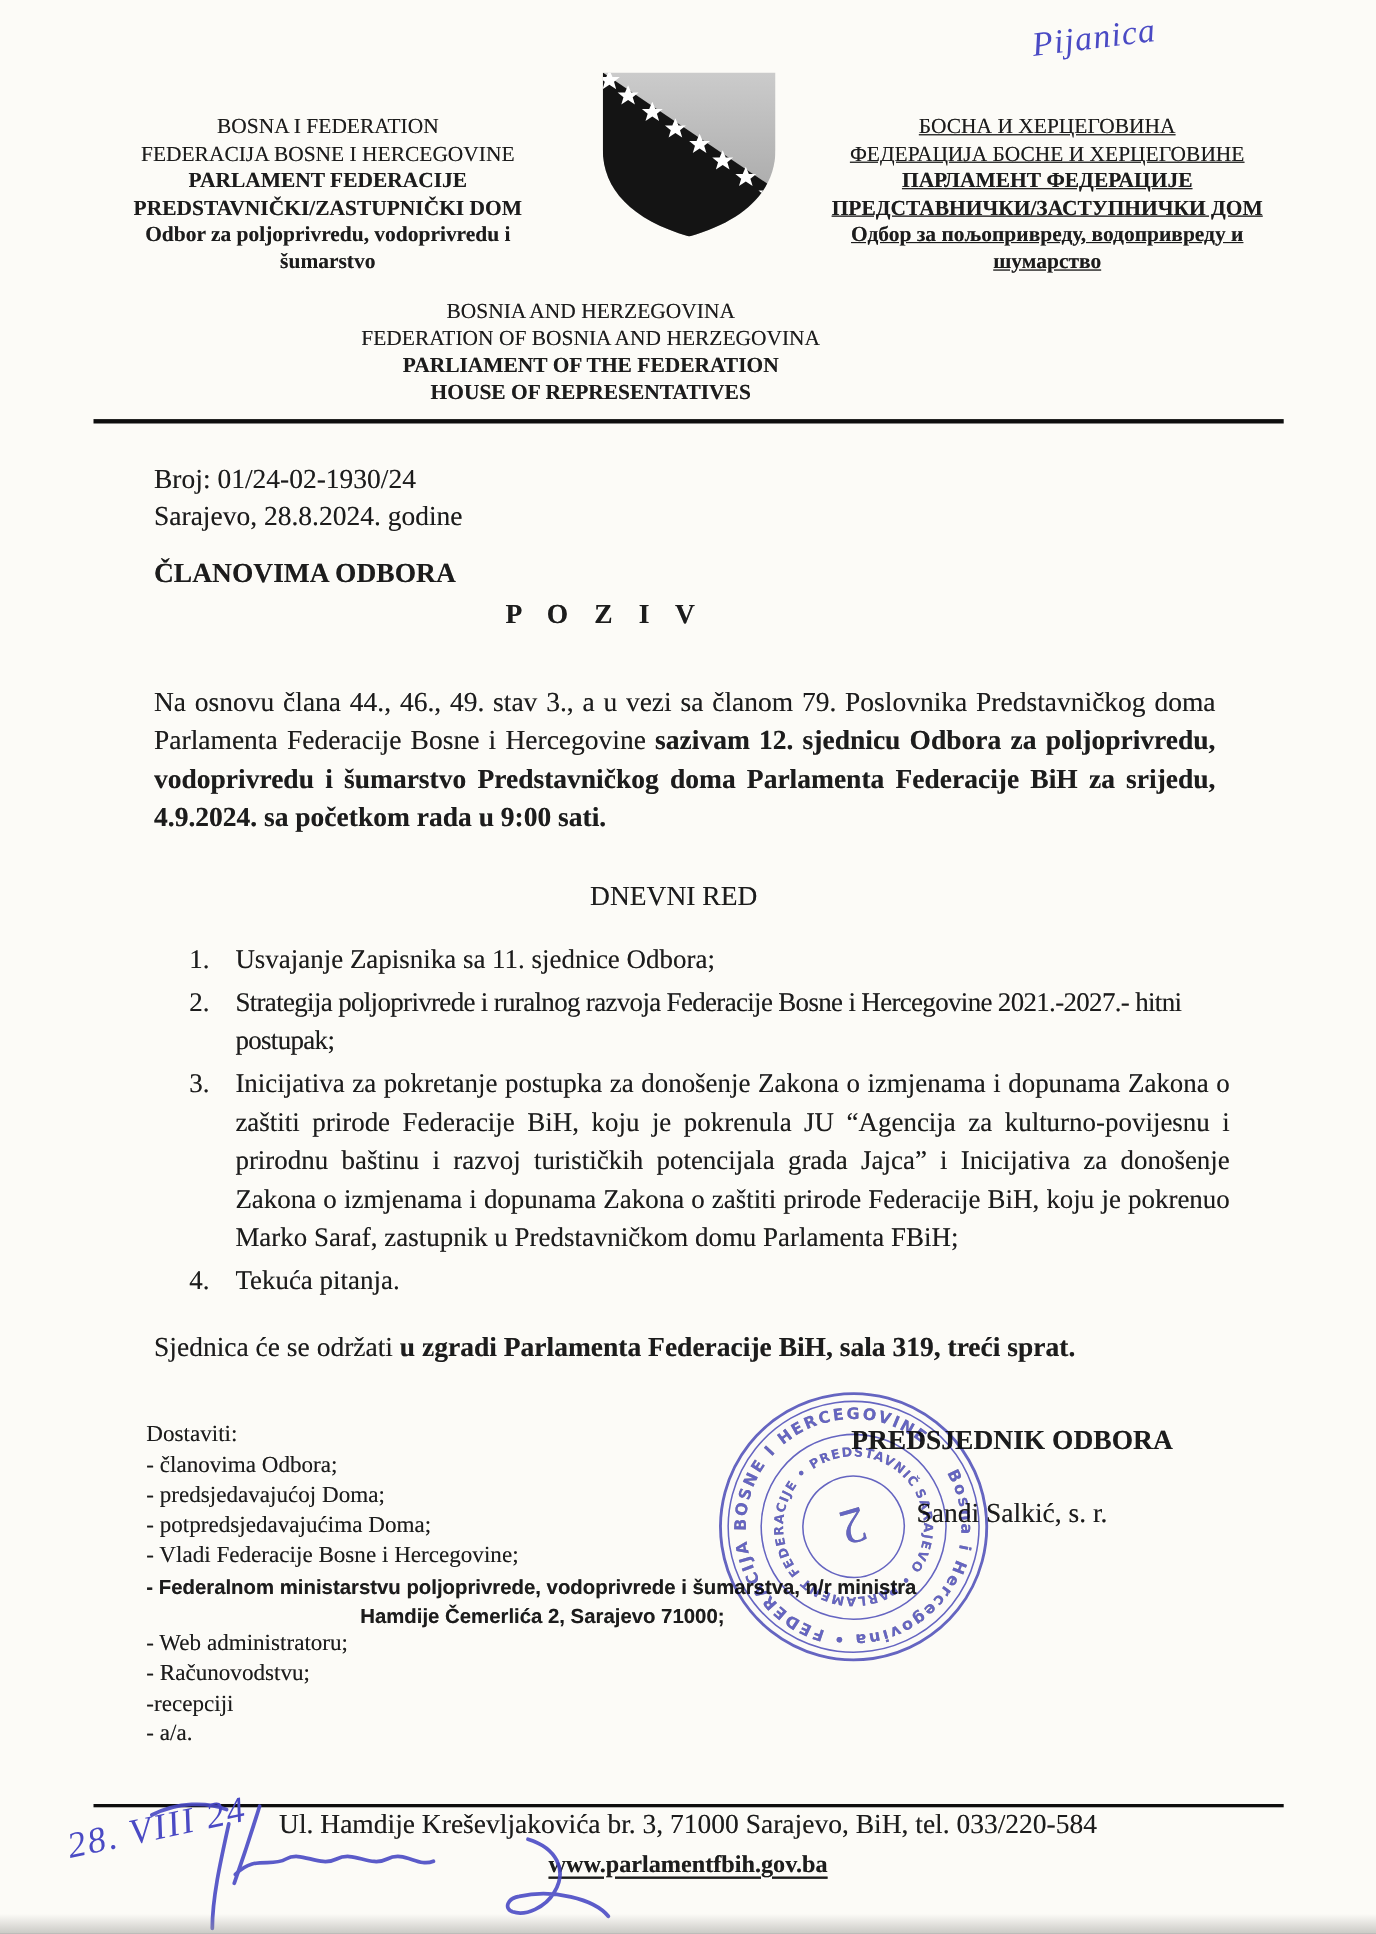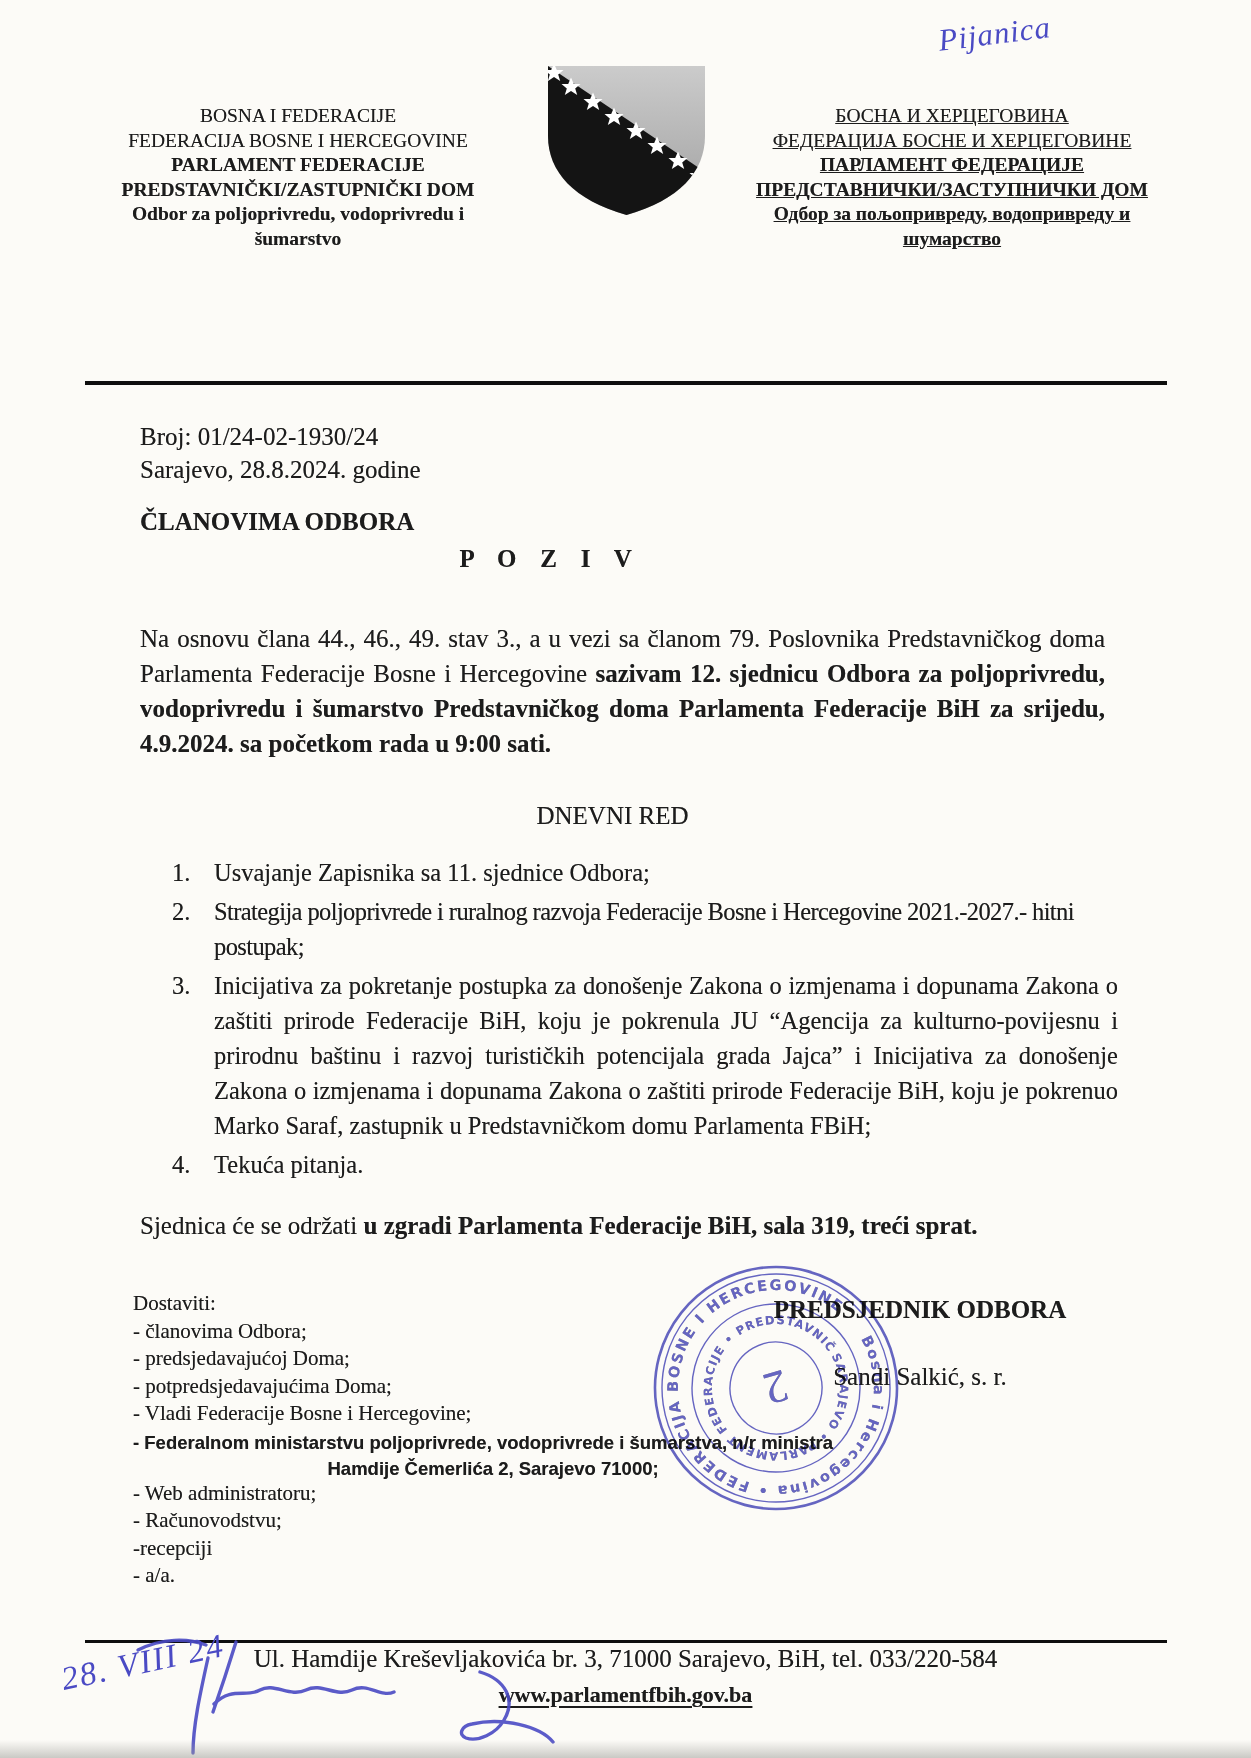--- a/index.html
+++ b/index.html
@@ -59,21 +59,21 @@
     background:linear-gradient(to bottom,rgba(170,170,166,0),rgba(160,160,155,.55));}
 </style>
 </head>
 <body>
 
 <div class="page">
 
   <div class="hw note-tr">Pijanica</div>
 
   <div class="hdr hdr-left">
-    <div>BOSNA I FEDERACIJE</div>
+    <div>BOSNA I FEDERATION</div>
     <div>FEDERACIJA BOSNE I HERCEGOVINE</div>
     <div class="b">PARLAMENT FEDERACIJE</div>
     <div class="b">PREDSTAVNIČKI/ZASTUPNIČKI DOM</div>
     <div class="b">Odbor za poljoprivredu, vodoprivredu i</div>
     <div class="b">šumarstvo</div>
   </div>
 
   <svg class="emblem" width="166" height="162" viewBox="0 0 166 162">
     <defs>
       <clipPath id="shieldClip">
@@ -103,20 +103,26 @@
 
   <div class="hdr hdr-right">
     <div>БОСНА И ХЕРЦЕГОВИНА</div>
     <div>ФЕДЕРАЦИЈА БОСНЕ И ХЕРЦЕГОВИНЕ</div>
     <div class="b">ПАРЛАМЕНТ ФЕДЕРАЦИЈЕ</div>
     <div class="b">ПРЕДСТАВНИЧКИ/ЗАСТУПНИЧКИ ДОМ</div>
     <div class="b">Одбор за пољопривреду, водопривреду и</div>
     <div class="b">шумарство</div>
   </div>
 
+  <div class="hdr hdr-center">
+    <div>BOSNIA AND HERZEGOVINA</div>
+    <div>FEDERATION OF BOSNIA AND HERZEGOVINA</div>
+    <div class="b">PARLIAMENT OF THE FEDERATION</div>
+    <div class="b">HOUSE OF REPRESENTATIVES</div>
+  </div>
 
   <div class="rule rule-top"></div>
 
   <div class="meta">
     <div>Broj: 01/24-02-1930/24</div>
     <div>Sarajevo, 28.8.2024. godine</div>
   </div>
 
   <div class="addressee">ČLANOVIMA ODBORA</div>
 

